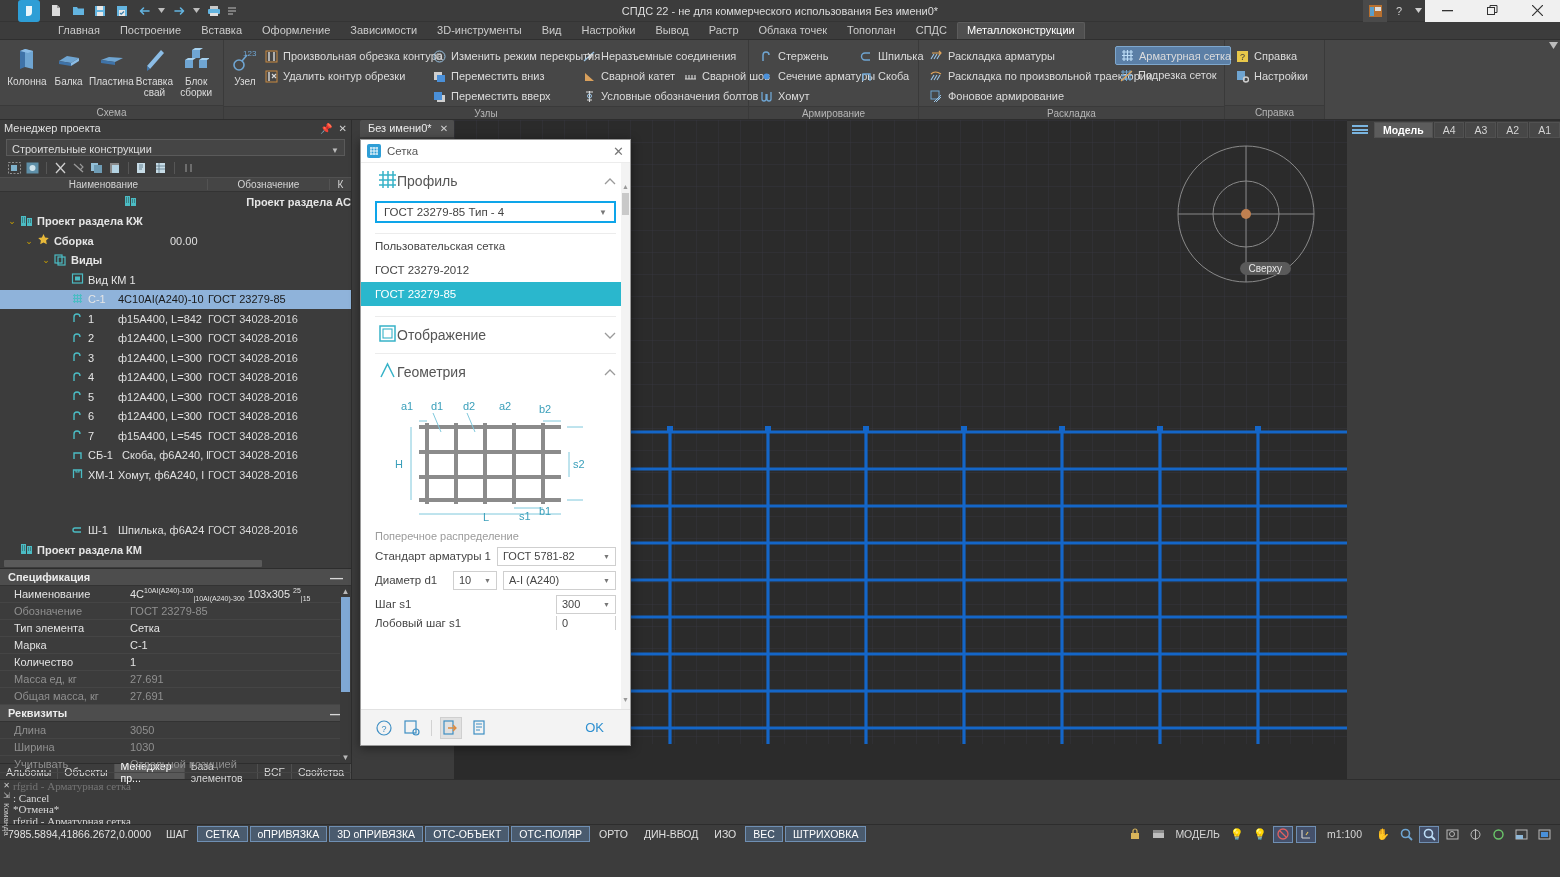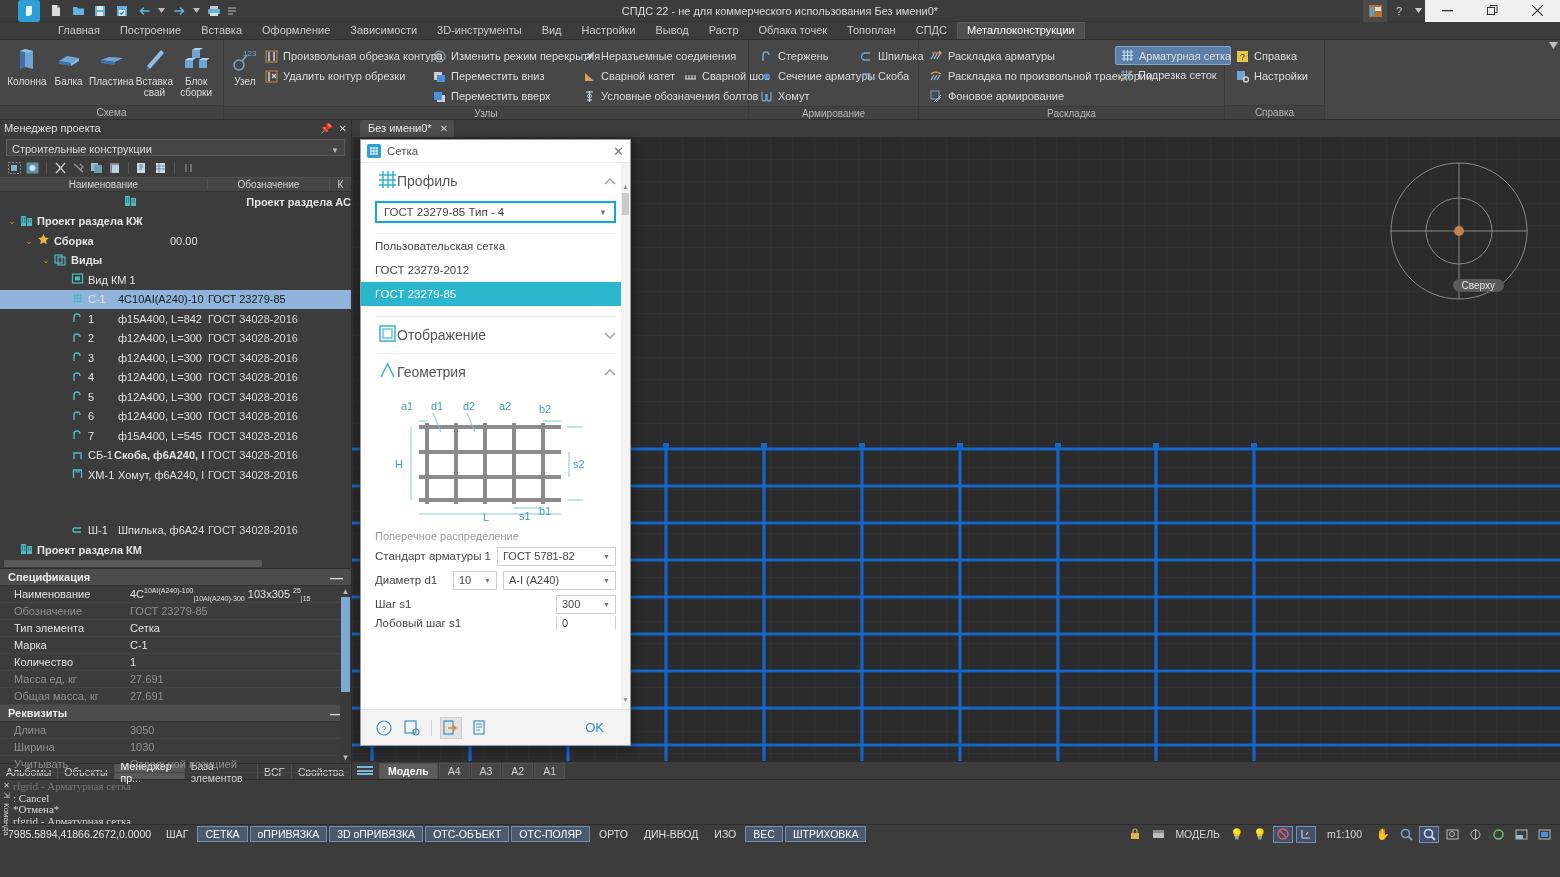--- a/index.html
+++ b/index.html
@@ -138,21 +138,21 @@
   .spec-scroll .ar{position:absolute;left:0;width:11px;height:11px;text-align:center;
                    font-size:8px;color:#b9b9b9;line-height:11px;}
 
   .dock-tabs { height:16px; display:flex; align-items:stretch; background:#3c3c3c;
                border-top:1px solid #2d2d2d;}
   .dtab { padding:0 6px; display:flex;align-items:center;font-size:10.5px;color:#d6d6d6;
           border-right:1px solid #4f4f4f;}
   .dtab.active{background:#595959;color:#fff;}
 
   
-  .center { flex:1; display:flex; flex-direction:column; position:relative; }
+  .center { flex:1; display:flex; flex-direction:row; position:relative; }
   .doctabs { height:17px; background:#3c3c3c; display:flex; align-items:flex-end;
              padding-left:8px;}
   .doctab { background:#4e4e4e; color:#ececec; font-size:11px; padding:2px 6px 3px 8px;
             display:flex;align-items:center;gap:8px;border-radius:2px 2px 0 0;}
   .doctab .x{font-size:10px;color:#cfcfcf;}
   .viewport { flex:1; background:#2b2b2b; position:relative; overflow:hidden;}
   .layout-tabs { height:18px; background:#3c3c3c; display:flex; align-items:center;
                  padding-left:4px; gap:1px; border-top:1px solid #2d2d2d;}
   .ltab{ padding:1px 8px;font-size:10.5px;color:#d4d4d4;background:#474747;border:1px solid #515151;}
   .ltab.active{background:#5c5c5c;color:#fff;font-weight:bold;}
@@ -838,21 +838,21 @@
             <span class="nm" style="margin-left: 3px;">7</span>
             <span style="position: absolute; left: 118px; color: rgb(224, 224, 224);">ф15А400, L=545</span>
             <span style="position: absolute; left: 208px; color: rgb(216, 216, 216);">ГОСТ 34028-2016</span>
           </div>
           <div class="trow" style="position: relative;">
             <span class="exp" style="margin-left: 57px;"></span>
             <span class="ti2"><svg width="13" height="13" viewBox="0 0 13 13">
                 <path d="M3 11V5h7v6" stroke="#4bbcc4" stroke-width="1.4" fill="none"></path>
               </svg></span>
             <span class="nm" style="margin-left: 3px;">СБ-1</span>
-            <span style="position: absolute; left: 114px; color: rgb(224, 224, 224); font-weight: bold;">Скоба, ф6А240, l</span>
+            <span style="position: absolute; left: 122px; color: rgb(224, 224, 224);">Скоба, ф6А240, l</span>
             <span style="position: absolute; left: 208px; color: rgb(216, 216, 216);">ГОСТ 34028-2016</span>
           </div>
           <div class="trow" style="position: relative;">
             <span class="exp" style="margin-left: 57px;"></span>
             <span class="ti2"><svg width="13" height="13" viewBox="0 0 13 13">
                 <path d="M2.5 11V3h8v8" stroke="#4bbcc4" stroke-width="1.3" fill="none"></path>
                 <path d="M5 3v2h3V3" stroke="#4bbcc4" stroke-width="1.1" fill="none"></path>
               </svg></span>
             <span class="nm" style="margin-left: 3px;">ХМ-1</span>
             <span style="position: absolute; left: 118px; color: rgb(224, 224, 224);">Хомут, ф6А240, l</span>

